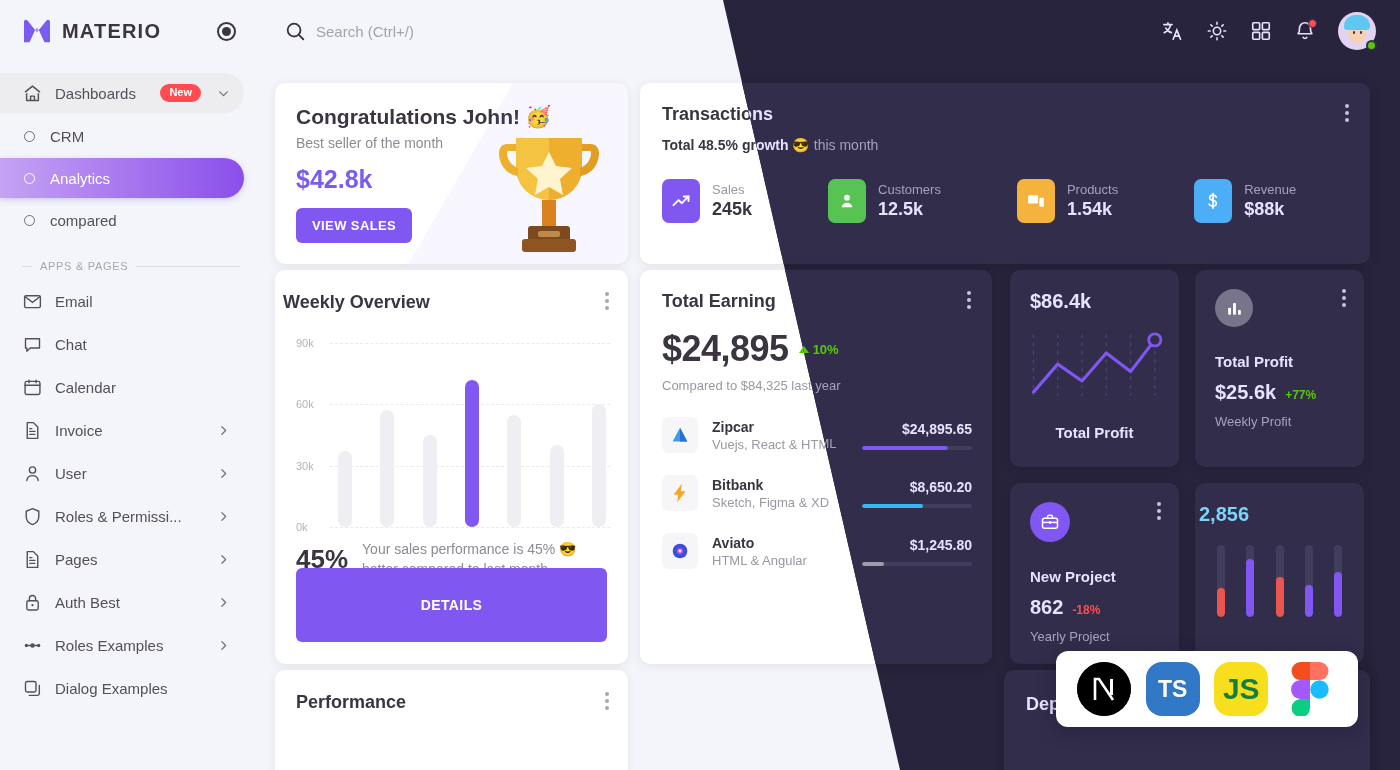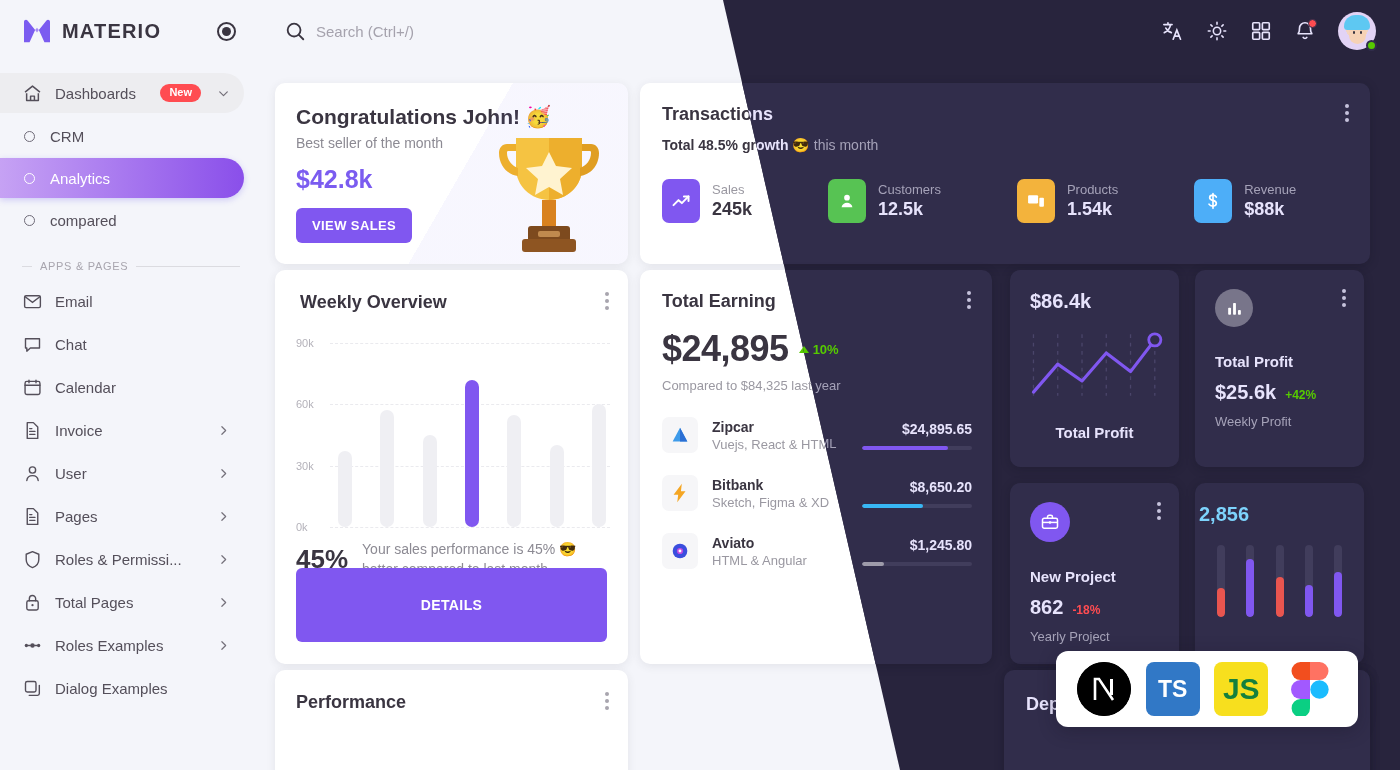--- a/index.html
+++ b/index.html
@@ -90,21 +90,21 @@
   .cg-h { font-size: 21px; font-weight: 600; color: #3A3541; padding: 22px 0 0 21px;}
   .cg-sub { font-size: 14px; color: #8C8A93; padding: 6px 0 0 21px;}
   .cg-amt { font-size: 25px; font-weight: 600; color: #7B5CF0; padding: 14px 0 0 21px;}
   .btn-pri { background:#8057F0; color:#fff; border:none; border-radius:6px; font-size:13px;
              font-weight:600; letter-spacing:.4px; padding: 10px 16px; cursor:pointer; font-family: inherit;}
   .cg-btn { margin: 14px 0 0 21px; }
   .trophy { position:absolute; right: 24px; bottom: 10px; width: 110px; height: 128px; }
 
   
   #weekly { left: 15px; top: 208px; width: 353px; height: 394px; }
-  .wk-head { display:flex; align-items:flex-start; justify-content:space-between; padding: 22px 19px 0 25px;}
+  .wk-head { display:flex; align-items:flex-start; justify-content:space-between; padding: 22px 19px 0 8px;}
   .wk-chart { position: relative; margin: 30px 18px 0 21px; height: 184px;}
   .gl { position:absolute; left: 34px; right: 0; height: 0; border-top: 1.4px dashed #EAEAEE;}
   .ylab { position: absolute; left: 0; font-size: 11px; color: #B4B2BA; transform: translateY(-50%);}
   .bars { position:absolute; left: 42px; right: 4px; bottom: 0; top: 0; display:flex; align-items:flex-end; justify-content:space-between;}
   .bar { width: 14px; border-radius: 7px; background: #EFEFF3;}
   .bar.hl { background: #8057F0; }
   .wk-foot { display:flex; align-items:center; gap: 14px; padding: 12px 21px 0 21px;}
   .wk-pct { font-size: 26px; font-weight: 600; color: #3A3541;}
   .wk-txt { font-size: 14px; color: #8C8A93; line-height: 1.45;}
   .wk-btn { position:absolute; left: 21px; right: 21px; bottom: 22px; width: auto; padding: 29px 0; font-size: 14px;}
@@ -199,21 +199,21 @@
   
   #wd { left: 750px; top: 608px; width: 360px; height: 140px;}
 
   
   .fl {
     position:absolute; left:1056px; top:651px; width:302px; height:76px;
     background:#fff; border-radius:12px; z-index:60;
     display:flex; align-items:center; justify-content:space-around; padding:0 14px;
     box-shadow: 0 4px 18px rgba(19,17,32,.3);
   }
-  .fl-i { width:54px; height:54px; border-radius:8px; display:flex;align-items:center;justify-content:center; overflow:hidden;}
+  .fl-i { width:54px; height:54px; border-radius:16px; display:flex;align-items:center;justify-content:center; overflow:hidden;}
 </style>
 </head>
 <body>
 
 <div id="root">
 
   <div class="layer">
 
     <div class="content">
 
@@ -660,21 +660,21 @@
             </div>
             <div class="dots ddots">
                 <i></i>
                 <i></i>
                 <i></i>
               </div>
           </div>
           <div class="wp-t" style="padding:26px 0 0 20px">Total Profit</div>
           <div style="display:flex;align-items:baseline;gap:9px;padding:11px 0 0 20px">
             <div class="wp-amt">$25.6k</div>
-            <div class="wp-pct">+42%</div>
+            <div class="wp-pct">+77%</div>
           </div>
           <div class="wp-sub" style="padding:10px 0 0 20px">Weekly Profit</div>
         </div>
 
         <div class="dcard" id="np">
           <div style="display:flex;align-items:flex-start;justify-content:space-between;padding:19px 18px 0 20px">
             <div class="np-circ">
               <svg width="20" height="20" viewBox="0 0 24 24" fill="none" stroke="#fff" stroke-width="1.8">
                 <rect x="3" y="7.5" width="18" height="12" rx="2"></rect>
                   <path d="M9 7.5V6a2 2 0 0 1 2-2h2a2 2 0 0 1 2 2v1.5"></path>
@@ -830,49 +830,49 @@
               </svg>
             </span>
             <span class="sb-label">User</span>
             <svg class="sb-chev" viewBox="0 0 24 24" fill="none" stroke="#544F5A" stroke-width="2.2" stroke-linecap="round" stroke-linejoin="round">
               <polyline points="9,5 16,12 9,19"></polyline>
             </svg>
           </div>
           <div class="sb-item">
             <span class="sb-ico">
               <svg viewBox="0 0 24 24" fill="none" stroke="#544F5A" stroke-width="1.6" stroke-linecap="round">
-                <path d="M6 3h7l5 5v13H6z" stroke-linejoin="round"></path>
-                <path d="M8.8 13h6M8.8 16.4h6M8.8 9.8h2.5"></path>
+                <path d="M12 3l7.2 3v6c0 4.6-3 7.8-7.2 9.2C7.8 19.8 4.8 16.6 4.8 12V6z" stroke-linejoin="round"></path>
               </svg>
             </span>
-            <span class="sb-label">Pages</span>
+            <span class="sb-label">Roles &amp; Permissi...</span>
             <svg class="sb-chev" viewBox="0 0 24 24" fill="none" stroke="#544F5A" stroke-width="2.2" stroke-linecap="round" stroke-linejoin="round">
               <polyline points="9,5 16,12 9,19"></polyline>
             </svg>
           </div>
           <div class="sb-item">
             <span class="sb-ico">
               <svg viewBox="0 0 24 24" fill="none" stroke="#544F5A" stroke-width="1.6" stroke-linecap="round">
-                <path d="M12 3l7.2 3v6c0 4.6-3 7.8-7.2 9.2C7.8 19.8 4.8 16.6 4.8 12V6z" stroke-linejoin="round"></path>
+                <path d="M6 3h7l5 5v13H6z" stroke-linejoin="round"></path>
+                <path d="M8.8 13h6M8.8 16.4h6M8.8 9.8h2.5"></path>
               </svg>
             </span>
-            <span class="sb-label">Roles &amp; Permissi...</span>
+            <span class="sb-label">Pages</span>
             <svg class="sb-chev" viewBox="0 0 24 24" fill="none" stroke="#544F5A" stroke-width="2.2" stroke-linecap="round" stroke-linejoin="round">
               <polyline points="9,5 16,12 9,19"></polyline>
             </svg>
           </div>
           <div class="sb-item">
             <span class="sb-ico">
               <svg viewBox="0 0 24 24" fill="none" stroke="#544F5A" stroke-width="1.6" stroke-linecap="round">
                 <rect x="5.5" y="10" width="13" height="10.5" rx="2"></rect>
                 <path d="M8.4 10V7.6a3.6 3.6 0 0 1 7.2 0V10"></path>
                 <circle cx="12" cy="15" r="1.3" fill="#544F5A" stroke="none"></circle>
               </svg>
             </span>
-            <span class="sb-label">Total Pages</span>
+            <span class="sb-label">Auth Best</span>
             <svg class="sb-chev" viewBox="0 0 24 24" fill="none" stroke="#544F5A" stroke-width="2.2" stroke-linecap="round" stroke-linejoin="round">
               <polyline points="9,5 16,12 9,19"></polyline>
             </svg>
           </div>
           <div class="sb-item">
             <span class="sb-ico">
               <svg viewBox="0 0 24 24" fill="none" stroke="#544F5A" stroke-width="1.6" stroke-linecap="round">
                 <circle cx="5" cy="12" r="1.9" fill="#544F5A" stroke="none"></circle>
                 <circle cx="12" cy="12" r="2.6" fill="#544F5A" stroke="none"></circle>
                 <circle cx="19" cy="12" r="1.9" fill="#544F5A" stroke="none"></circle>

